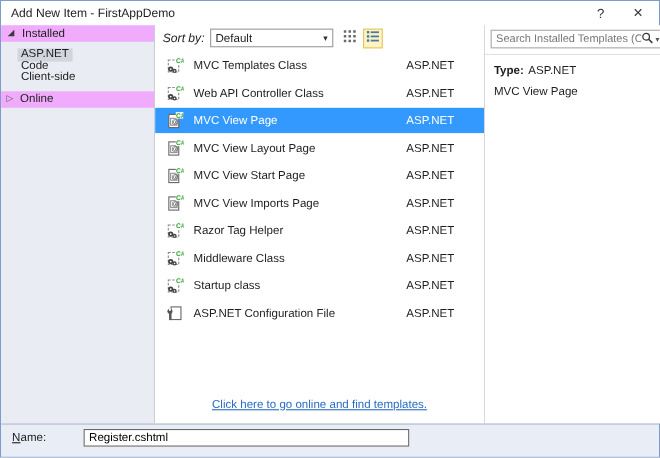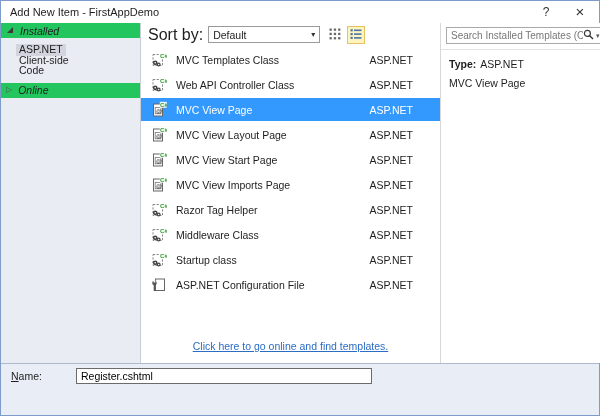--- a/index.html
+++ b/index.html
@@ -14,32 +14,32 @@
   .title { padding-left:9px; font-size:11px; color:#1E1E1E; }
   .tb-btns { margin-left:auto; display:flex; align-items:center; gap:20px; padding-right:12px; }
   .tb-btn { font-size:12px; color:#333; cursor:default; line-height:22px; width:14px; text-align:center; }
   .tb-btn.close { font-size:15px; }
 
   
   .bodyarea { flex:1 1 auto; display:flex; min-height:0; }
 
   
   .sidebar { width:140px; flex:0 0 auto; background:#E9ECF3; border-right:1px solid #C9CDD6; }
-  .tree-header { height:15px; display:flex; align-items:center; background:#22c55e; padding-left:5px; font-size:10.5px;font-style:italic; }
+  .tree-header { height:15px; display:flex; align-items:center; background:#f0abfc; padding-left:5px; font-size:10.5px; }
   .arrow-exp { width:0; height:0; border-bottom:6px solid #3A3A3A; border-left:6px solid transparent; margin:0 7px 2px 1px; }
   .arrow-col { font-size:8px; color:#555; margin-right:6px; line-height:8px; }
   .tree-children { margin:5px 0 8px 15px; }
   .tree-item { display:inline-block; font-size:10.5px; line-height:10.5px; padding:0 3px 1px 3px; margin-bottom:0; cursor:default; }
   .tree-children .row { height:10.5px; }
   .tree-item.selected { background:#D2D5DE; }
 
   
   .middle { width:300px; flex:0 0 auto; background:#fff; border-right:1px solid #D8D8D8; display:flex; flex-direction:column; min-height:0; }
   .sortbar { height:23px; flex:0 0 auto; display:flex; align-items:center; padding-left:7px; }
-  .sort-label { font-size:16px; margin-right:5px; }
+  .sort-label { font-size:11px; margin-right:5px;font-style:italic; }
   .dropdown { width:112px; height:17px; border:1px solid #9A9A9A; background:#fff; display:flex; align-items:center; padding:0 4px; font-size:10.5px; }
   .dd-arrow { margin-left:auto; font-size:8px; color:#333; }
   .viewbtn { width:18px; height:18px; display:flex; align-items:center; justify-content:center; margin-left:6px; border:1px solid transparent; }
   .viewbtn.active { background:#FDF4BF; border-color:#E5C365; margin-left:3px; }
 
   .tlist { flex:1 1 auto; padding-top:2px; overflow:hidden; }
   .trow { height:23px; margin-bottom:2px; display:flex; align-items:center; padding:0 0 0 9px; cursor:default; }
   .trow.sel { background:#3399FF; color:#fff; }
   .ticon { width:17px; height:17px; flex:0 0 auto; display:flex; }
   .tname { margin-left:9px; font-size:10.5px; }
@@ -54,21 +54,21 @@
   .searchbox { height:17px; border:1px solid #A9A9A9; background:#fff; display:flex; align-items:center; padding:0 4px 0 4px; }
   .searchbox input { flex:1; border:none; outline:none; font-family:inherit; font-size:10px; color:#333; min-width:0; background:transparent; }
   .searchbox input::placeholder { color:#777; }
   .sdd { font-size:7px; color:#555; margin-left:2px; }
   .detail-content { padding:8px 8px; }
   .type-line { font-size:10.5px; }
   .type-line .b { font-weight:bold; margin-right:4px; }
   .desc { margin-top:7px; font-size:10.5px; }
 
   
-  .footer { height:52px; flex:0 0 auto; background:#E9EDF5; border-top:1px solid #AEBACC; position:relative; padding:4px 10px 0 10px; display:flex; align-items:flex-start; }
+  .footer { height:30px; flex:0 0 auto; background:#E9EDF5; border-top:1px solid #AEBACC; position:relative; padding:4px 10px 0 10px; display:flex; align-items:flex-start; }
   .name-label { width:65px; padding-top:2px; font-size:10.5px; }
   .name-input { width:296px; height:16px; border:1px solid #6B6B6B; font-family:inherit; font-size:10.5px; padding:0 4px; outline:none; }
   .btns { position:absolute; right:12px; bottom:6px; display:flex; gap:16px; }
   .btn { width:40px; height:17px; font-family:inherit; font-size:10.5px; color:#1E1E1E; background:#EDEDF0; border:1px solid #7A7A7A; cursor:default; line-height:13px; }
   .btn.default { width:38px; border:1px solid #3D77B8; box-shadow:inset 0 0 0 1px #CFE0F0; }
   .u { text-decoration:underline; }
 </style>
 </head>
 <body>
 
@@ -84,22 +84,22 @@
 
   <div class="bodyarea">
 
     <div class="sidebar">
       <div class="tree-header">
         <span class="arrow-exp"></span>
         <span>Installed</span>
       </div>
       <div class="tree-children">
         <div class="row"><span class="tree-item selected">ASP.NET</span></div>
+        <div class="row"><span class="tree-item">Code</span></div>
         <div class="row"><span class="tree-item">Client-side</span></div>
-        <div class="row"><span class="tree-item">Code</span></div>
       </div>
       <div class="tree-header">
         <span class="arrow-col">▷</span>
         <span>Online</span>
       </div>
     </div>
 
     <div class="middle">
       <div class="sortbar">
         <span class="sort-label">Sort by:</span>

